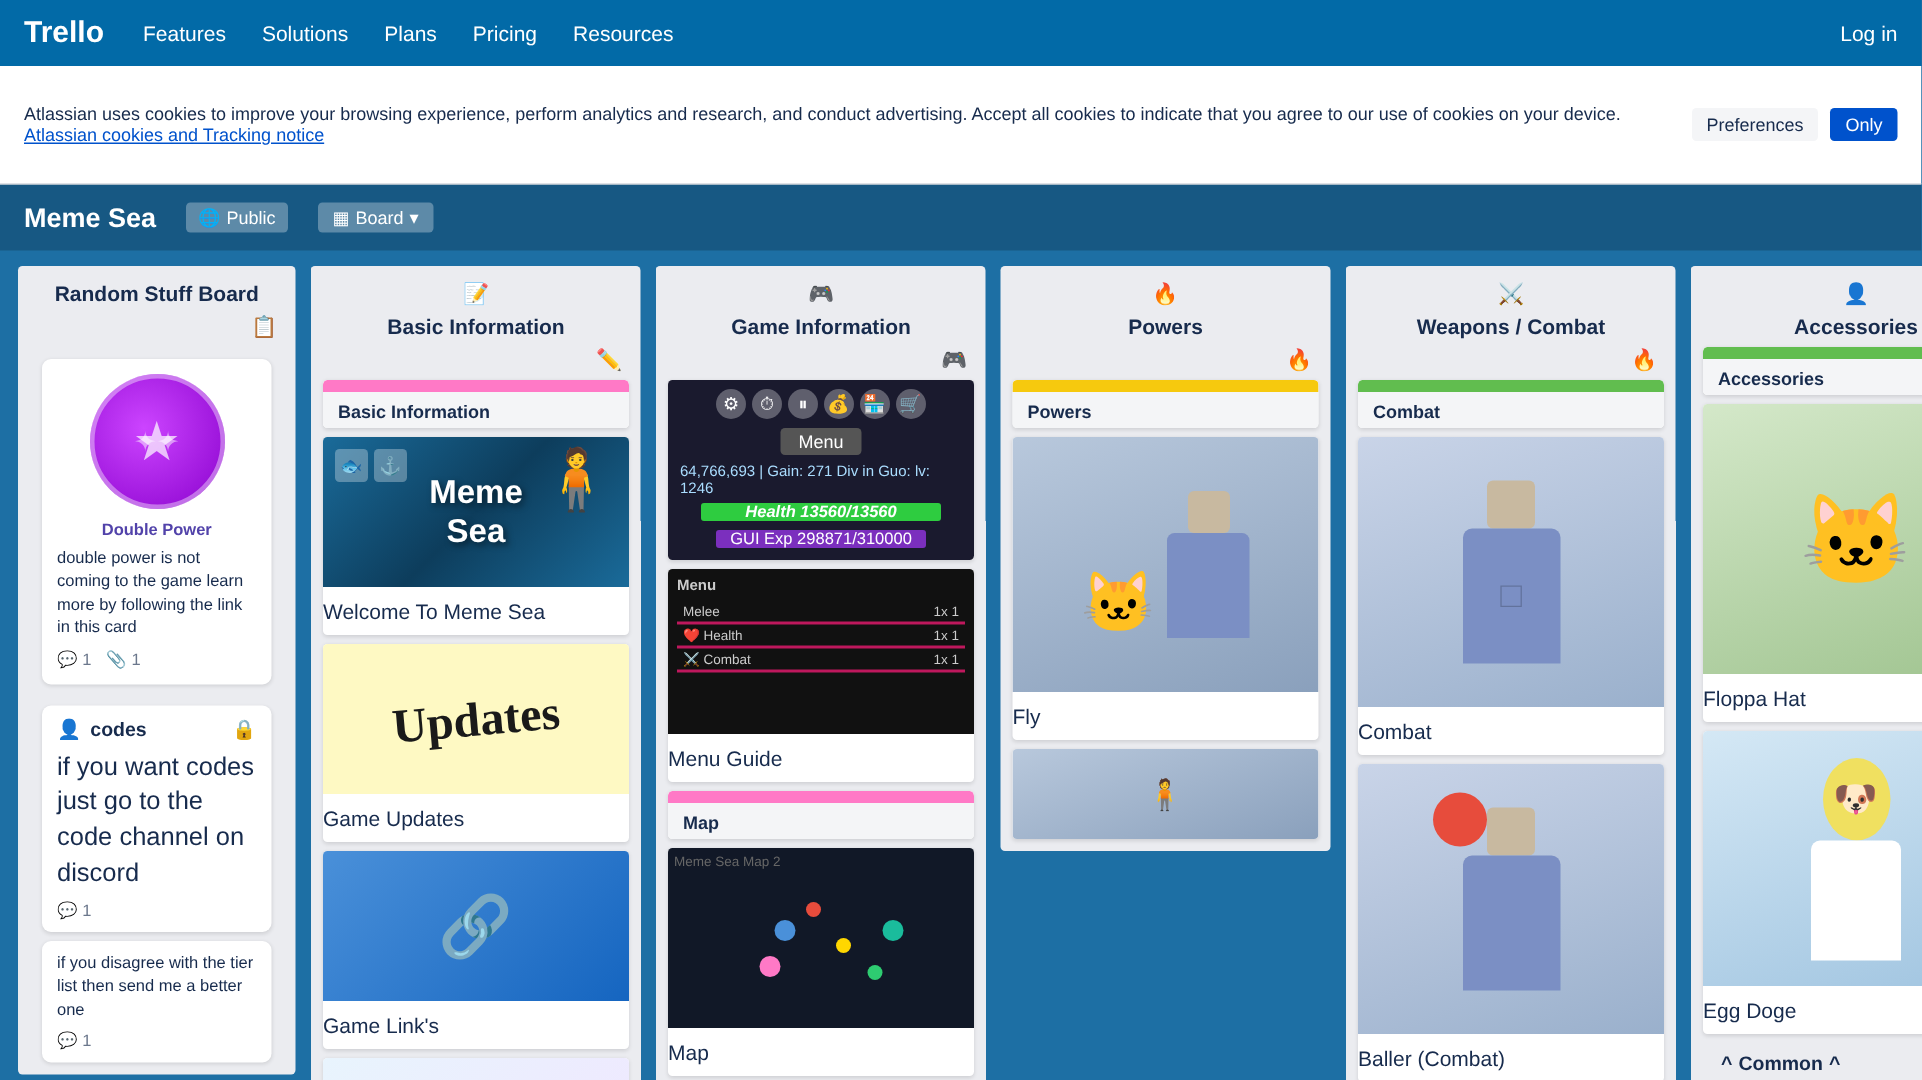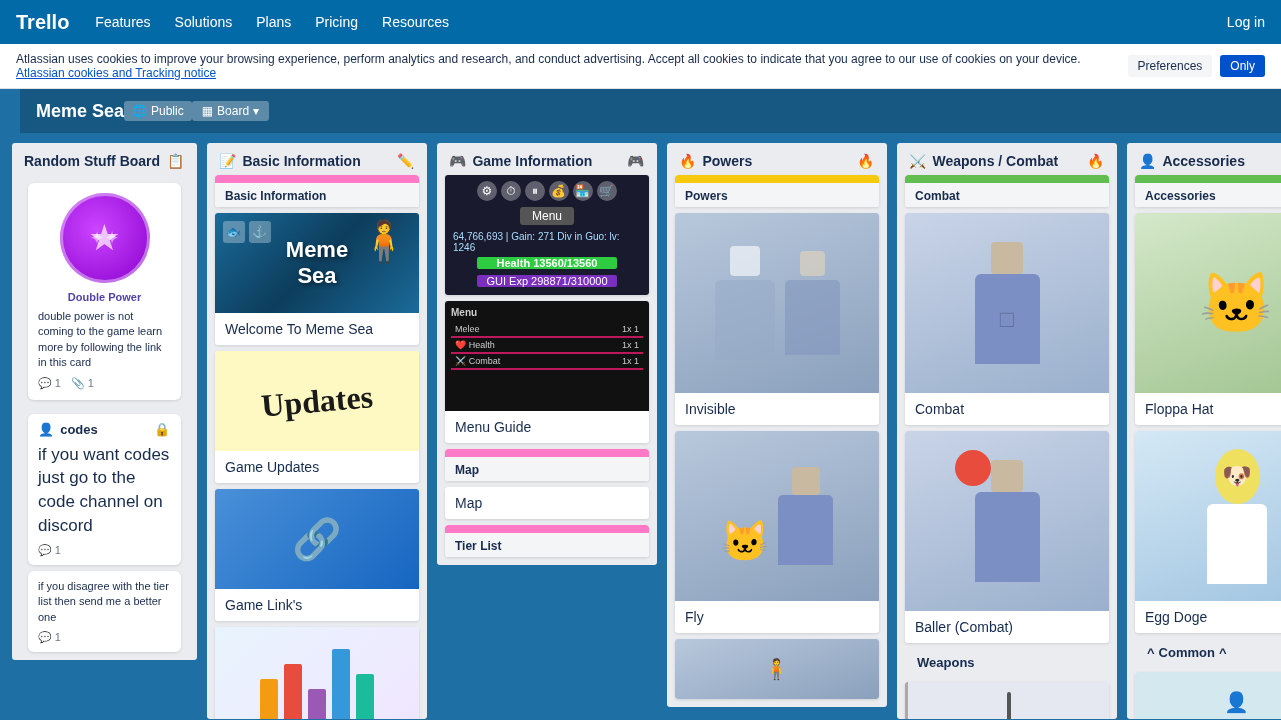--- a/index.html
+++ b/index.html
@@ -39,21 +39,21 @@
     }
     .nav-login {
       color: white;
       font-size: 14px;
       margin-left: auto;
     }
 
     
     .cookie-banner {
       background: white;
-      padding: 8px 16px;
+      padding: 25px 16px;
       font-size: 12px;
       color: #172b4d;
       display: flex;
       align-items: center;
       justify-content: space-between;
       border-bottom: 1px solid #dfe1e6;
       gap: 29px;
     }
     .cookie-link { color: #0052cc; text-decoration: underline; cursor: pointer; }
     .cookie-right { display: flex; gap: 8px; }
@@ -66,23 +66,22 @@
     }
     .cookie-pref { background: #f4f5f7; color: #172b4d; }
     .cookie-ok { background: #0052cc; color: white; }
 
     
     .board-header {
       background: rgba(0,0,0,0.2);
       padding: 8px 16px;
       display: flex;
       align-items: center;
-      gap: 0;
+      gap: 20px;
       height: 44px;
-      margin-left: 20px;
     }
     .board-title { color: white; font-size: 18px; font-weight: bold; }
     .board-badge {
       background: rgba(255,255,255,0.3);
       color: white;
       font-size: 12px;
       padding: 3px 8px;
       border-radius: 3px;
       display: flex;
       align-items: center;
@@ -128,34 +127,35 @@
       max-width: 220px;
     }
     .list-header {
       padding: 10px 12px 6px;
       font-size: 14px;
       font-weight: 600;
       color: #172b4d;
       display: flex;
       align-items: center;
       gap: 6px;
+      flex-direction: column;
     }
     .list-cards { padding: 0 8px 8px; display: flex; flex-direction: column; gap: 6px; }
 
     
     .card {
       background: white;
       border-radius: 3px;
       box-shadow: 0 1px 3px rgba(0,0,0,0.12);
       overflow: hidden;
       cursor: pointer;
       position: relative;
     }
     .card-title {
-      padding: 8px 10px;
+      padding: 8px 0;
       font-size: 14px;
       color: #172b4d;
       font-weight: 500;
     }
 
     
     .sidebar-list {
       background: #ebecf0;
       border-radius: 3px;
       min-width: 185px;
@@ -224,21 +224,21 @@
       flex-direction: column;
       align-items: center;
       justify-content: center;
       padding: 8px;
       position: relative;
     }
     .gameinfo-icons { display: flex; gap: 4px; margin-bottom: 6px; }
     .gameinfo-icon { width: 20px; height: 20px; background: rgba(255,255,255,0.3); border-radius: 50%; font-size: 12px; display: flex; align-items: center; justify-content: center; color: white; }
     .gameinfo-btn { background: #555; color: white; padding: 2px 12px; border-radius: 3px; font-size: 12px; margin-bottom: 6px; }
     .gameinfo-stats { font-size: 10px; color: #adf; }
-    .gameinfo-health { background: #2ecc40; color: white; width: 140px; height: 18px; border-radius: 2px; display: flex; align-items: center; justify-content: center; font-size: 11px; font-weight: bold; margin: 4px 0; }
+    .gameinfo-health { background: #2ecc40; color: white; width: 160px; height: 18px; border-radius: 2px; display: flex; align-items: center; justify-content: center; font-size: 11px; font-weight: bold; margin: 4px 0; font-style: italic; }
     .gameinfo-gui { background: #7b2fbe; color: white; width: 140px; height: 18px; border-radius: 2px; display: flex; align-items: center; justify-content: center; font-size: 11px; margin: 2px 0; }
 
     
     .card-img-menu {
       background: #111;
       height: 110px;
       padding: 6px;
       display: flex;
       flex-direction: column;
     }
@@ -615,20 +615,29 @@
         </div>
         <div class="card-title">Menu Guide</div>
       </div>
 
       <div class="card">
         <div class="card-label-bar label-pink"></div>
         <div style="padding:6px 10px 4px;font-size:12px;font-weight:600;color:#172b4d;background:#f4f5f7;">Map</div>
       </div>
 
       <div class="card">
+        <div class="card-img-map">
+          <div style="color:#666;font-size:9px;position:absolute;top:4px;left:4px;">Meme Sea Map 2</div>
+          <div class="map-dot" style="background:#4a90d9;left:35%;top:40%;"></div>
+          <div class="map-dot" style="background:#ffd700;left:55%;top:50%;width:10px;height:10px;"></div>
+          <div class="map-dot" style="background:#e74c3c;left:45%;top:30%;width:10px;height:10px;"></div>
+          <div class="map-dot" style="background:#2ecc71;left:65%;top:65%;width:10px;height:10px;"></div>
+          <div class="map-dot" style="background:#ff79c6;left:30%;top:60%;width:14px;height:14px;"></div>
+          <div class="map-dot" style="background:#1abc9c;left:70%;top:40%;width:14px;height:14px;"></div>
+        </div>
         <div class="card-title">Map</div>
       </div>
 
       <div class="card">
         <div class="card-label-bar label-pink"></div>
         <div style="padding:6px 10px 4px;font-size:12px;font-weight:600;color:#172b4d;background:#f4f5f7;">Tier List</div>
       </div>
     </div>
   </div>
 
@@ -638,33 +647,20 @@
       <span>Powers</span>
       <span style="margin-left:auto;">🔥</span>
     </div>
     <div class="list-cards">
 
       <div class="card">
         <div class="card-label-bar label-yellow"></div>
         <div style="padding:6px 10px 4px;font-size:12px;font-weight:600;color:#172b4d;background:#f4f5f7;">Powers</div>
       </div>
 
-      <div class="card">
-        <div class="card-img-invisible">
-          <div style="display:flex;flex-direction:column;align-items:center;gap:4px;">
-            <div style="width:30px;height:30px;background:rgba(255,255,255,0.6);border-radius:4px;"></div>
-            <div style="width:60px;height:80px;background:rgba(150,170,200,0.5);border-radius:6px 6px 0 0;"></div>
-          </div>
-          <div style="display:flex;flex-direction:column;align-items:center;gap:4px;margin-left:10px;">
-            <div style="width:25px;height:25px;background:rgba(220,210,190,0.7);border-radius:4px;"></div>
-            <div style="width:55px;height:75px;background:rgba(130,150,190,0.6);border-radius:5px 5px 0 0;"></div>
-          </div>
-        </div>
-        <div class="card-title">Invisible</div>
-      </div>
 
       <div class="card">
         <div class="card-img-fly">
           <div style="display:flex;gap:8px;align-items:flex-end;">
             <div style="font-size:40px;">🐱</div>
             <div style="display:flex;flex-direction:column;align-items:center;">
               <div style="width:28px;height:28px;background:#c8b9a0;border-radius:4px;"></div>
               <div style="width:55px;height:70px;background:#7b8fc4;border-radius:5px 5px 0 0;"></div>
             </div>
           </div>

